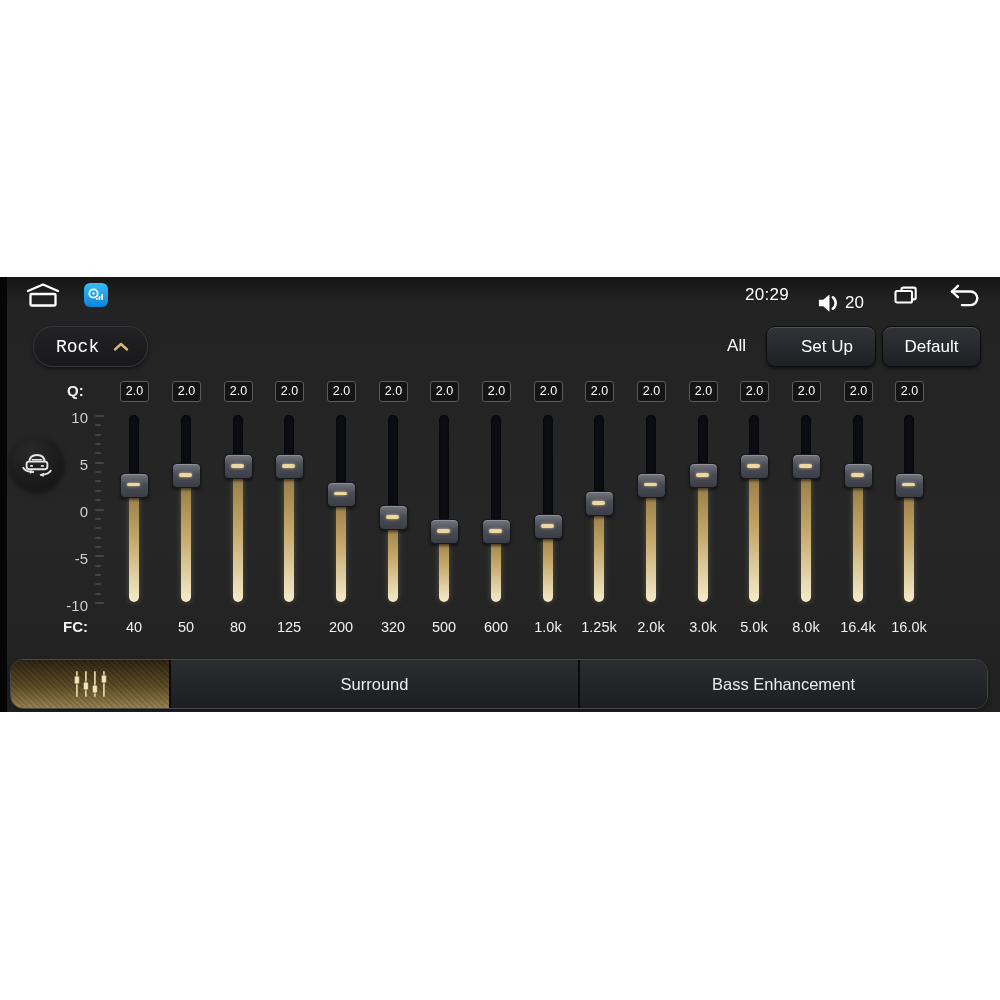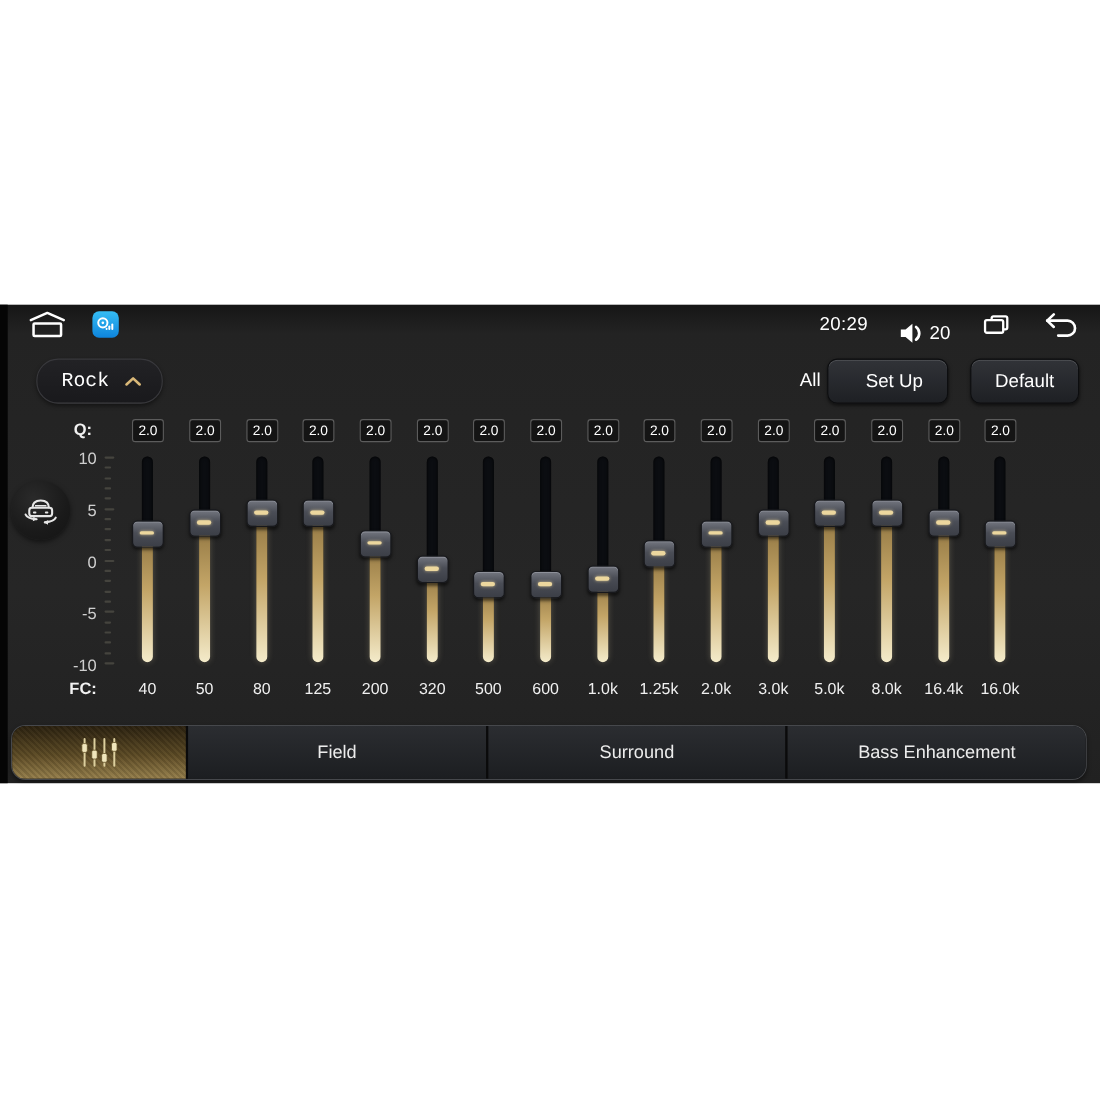--- a/index.html
+++ b/index.html
@@ -27,21 +27,21 @@
        display:inline-flex;align-items:center;gap:14px;border-radius:20px;
        background:linear-gradient(180deg,#222225,#19191c);border:1px solid #38383c;
        box-shadow:0 2px 4px rgba(0,0,0,.45);}
   .preset-pill .txt{font-size:18px;color:#ffffff;font-family:Liberation Mono, monospace;}
   .all-label{position:absolute;right:254px;top:49px;height:39px;line-height:39px;font-size:17px;color:#ffffff;}
   .btn{position:absolute;top:49px;height:39px;border-radius:9px;text-align:center;line-height:39px;
        font-size:17px;color:#ffffff;
        background:linear-gradient(180deg,#313338,#1e2024);
        border:1px solid #0c0d0f;
        box-shadow:inset 0 1px 0 rgba(255,255,255,.16), 0 2px 3px rgba(0,0,0,.5);}
-  .btn-setup{right:138px;width:96px;padding-left:12px;}
+  .btn-setup{right:124px;width:96px;padding-left:12px;}
   .btn-default{right:19px;width:97px;}
 
   
   .eq-area{position:absolute;left:0;top:104px;width:1000px;height:262px;}
   .q-row-label{position:absolute;left:67px;top:0;height:19px;line-height:19px;font-size:15px;font-weight:bold;color:#f2f2f2;}
   .fc-row-label{position:absolute;left:63px;top:237px;height:18px;line-height:18px;font-size:15px;font-weight:bold;color:#f2f2f2;text-align:right;}
 
   .car-btn{position:absolute;left:10px;top:56px;width:54px;height:54px;border-radius:50%;
        background:radial-gradient(circle at 38% 30%, #2a2a2a 0%, #1a1a1a 60%, #141414 100%);
        box-shadow:0 2px 5px rgba(0,0,0,.5);display:flex;align-items:center;justify-content:center;}
@@ -317,23 +317,20 @@
             <rect x="17" y="2" width="1.8" height="26" rx=".9" fill="#dccf9e"></rect>
             <rect x="26" y="2" width="1.8" height="26" rx=".9" fill="#dccf9e"></rect>
             <rect x="35" y="2" width="1.8" height="26" rx=".9" fill="#dccf9e"></rect>
             <rect x="6.4" y="7" width="5" height="8" rx="1.5" fill="#f0e6bc" stroke="#5e4c22" stroke-width=".7"></rect>
             <rect x="15.4" y="13" width="5" height="8" rx="1.5" fill="#f0e6bc" stroke="#5e4c22" stroke-width=".7"></rect>
             <rect x="24.4" y="16" width="5" height="8" rx="1.5" fill="#f0e6bc" stroke="#5e4c22" stroke-width=".7"></rect>
             <rect x="33.4" y="6" width="5" height="8" rx="1.5" fill="#f0e6bc" stroke="#5e4c22" stroke-width=".7"></rect>
           </svg>
         </div>
         <div class="tab">
-          <span>Field</span>
-        </div>
-        <div class="tab">
           <span>Surround</span>
         </div>
         <div class="tab">
           <span>Bass Enhancement</span>
         </div>
       </div>
 
   </div>
 </div>
 

